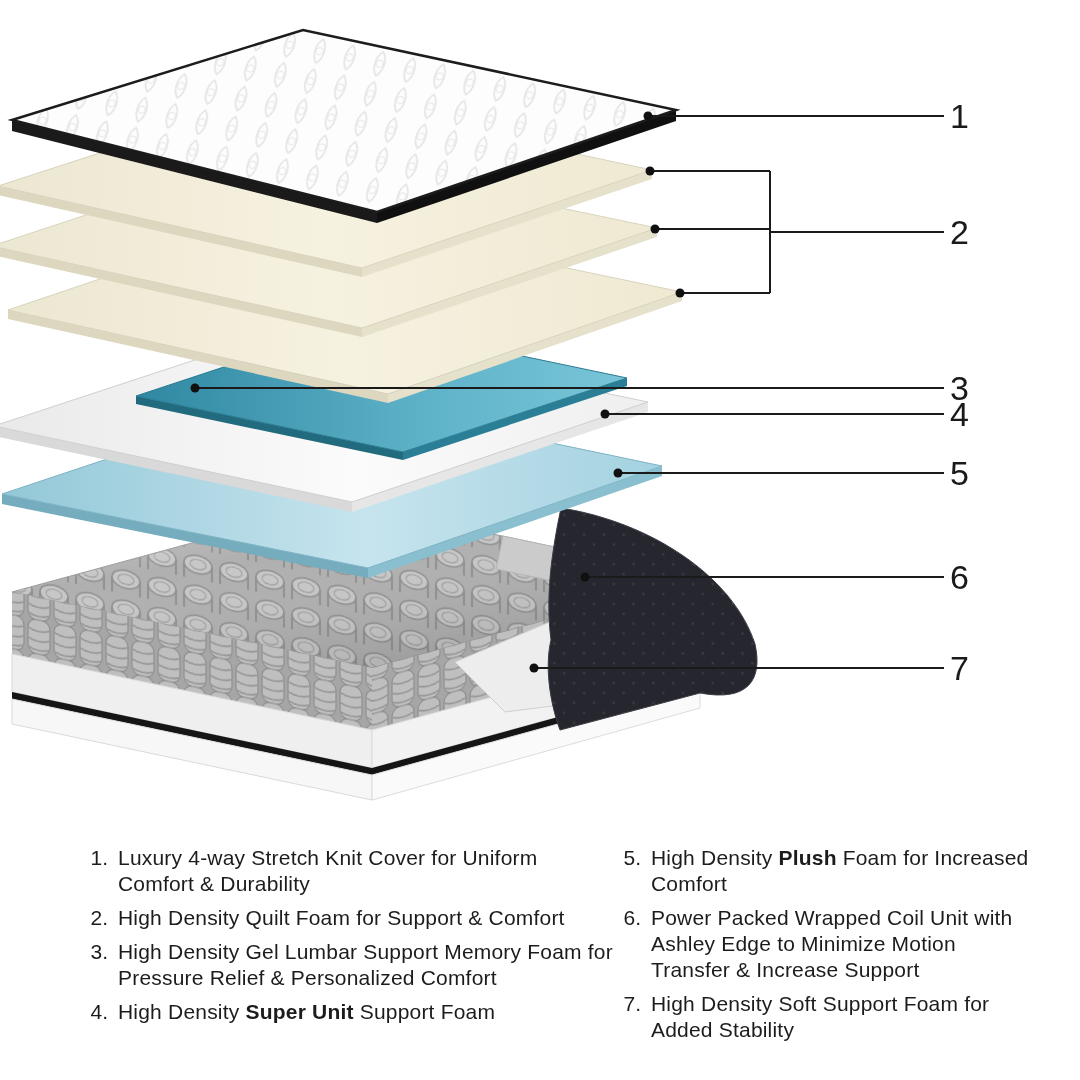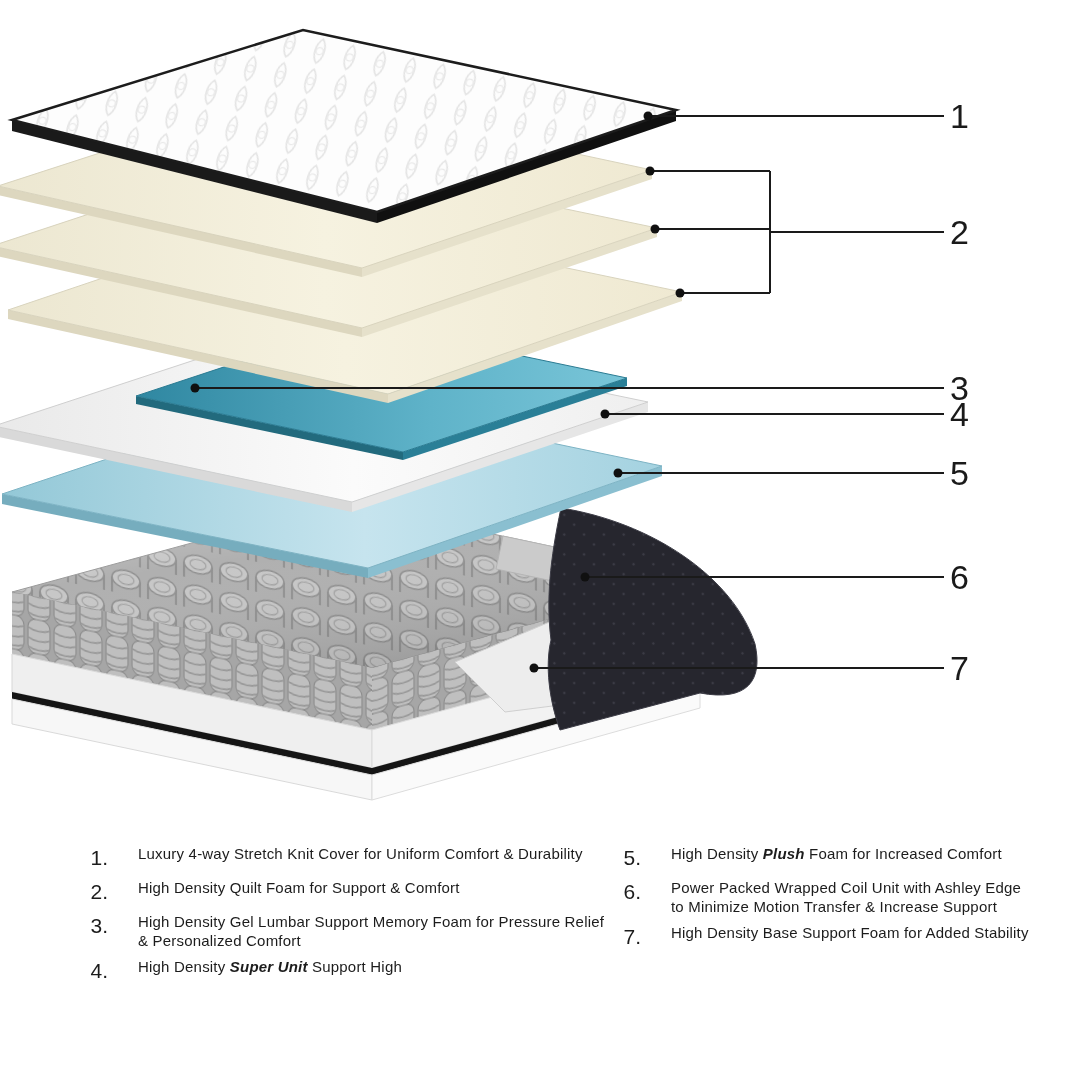--- a/index.html
+++ b/index.html
@@ -6,24 +6,24 @@
   .stage{position:relative;width:1080px;height:1080px;background:#ffffff;overflow:hidden;
          font-family:"Liberation Sans",sans-serif;color:#1c1c1c;margin:0 auto;}
   .diagram-svg{position:absolute;left:0;top:0;}
   svg text{font-family:"Liberation Sans",sans-serif;font-size:34px;fill:#1a1a1a;}
   .legend{position:absolute;left:80px;top:845px;display:flex;gap:0;}
   .col{display:flex;flex-direction:column;gap:8px;}
   .col-1{width:533px;}
   .col-2{width:423px;}
   .item{display:flex;align-items:flex-start;}
   .num{flex:none;width:28px;text-align:right;margin-right:10px;font-size:21px;line-height:1.24;}
-  .txt{flex:1;font-size:15px;line-height:1.24;letter-spacing:0.2px;margin-left:20px;}
+  .txt{flex:1;font-size:21px;line-height:1.24;letter-spacing:0.2px;}
   .col-1 .txt{max-width:495px;}
   .col-2 .txt{max-width:385px;}
-  .txt b{font-weight:700;font-style:italic;}
+  .txt b{font-weight:700;}
 </style>
 </head>
 <body>
 
 <div class="stage">
 
   <svg class="diagram-svg" width="1080" height="830" viewBox="0 0 1080 830">
     <defs>
       <pattern id="quilt" width="30" height="30" patternUnits="userSpaceOnUse" patternTransform="matrix(1,0.21,-0.31,1,0,0)">
         <rect width="30" height="30" fill="#fdfdfd"></rect>
@@ -181,32 +181,32 @@
       <div class="item">
         <span class="num">2.</span>
         <span class="txt"><span>High Density Quilt Foam for Support &amp; Comfort</span><b></b><span></span></span>
       </div>
       <div class="item">
         <span class="num">3.</span>
         <span class="txt"><span>High Density Gel Lumbar Support Memory Foam for Pressure Relief &amp; Personalized Comfort</span><b></b><span></span></span>
       </div>
       <div class="item">
         <span class="num">4.</span>
-        <span class="txt"><span>High Density </span><b>Super Unit</b><span> Support High</span></span>
+        <span class="txt"><span>High Density </span><b>Super Unit</b><span> Support Foam</span></span>
       </div>
     </div>
     <div class="col col-2">
       <div class="item">
         <span class="num">5.</span>
         <span class="txt"><span>High Density </span><b>Plush</b><span> Foam for Increased Comfort</span></span>
       </div>
       <div class="item">
         <span class="num">6.</span>
         <span class="txt"><span>Power Packed Wrapped Coil Unit with Ashley Edge to Minimize Motion Transfer &amp; Increase Support</span><b></b><span></span></span>
       </div>
       <div class="item">
         <span class="num">7.</span>
-        <span class="txt"><span>High Density Base Support Foam for Added Stability</span><b></b><span></span></span>
+        <span class="txt"><span>High Density Soft Support Foam for Added Stability</span><b></b><span></span></span>
       </div>
     </div>
   </div>
 
 </div>
 
 </body></html>

